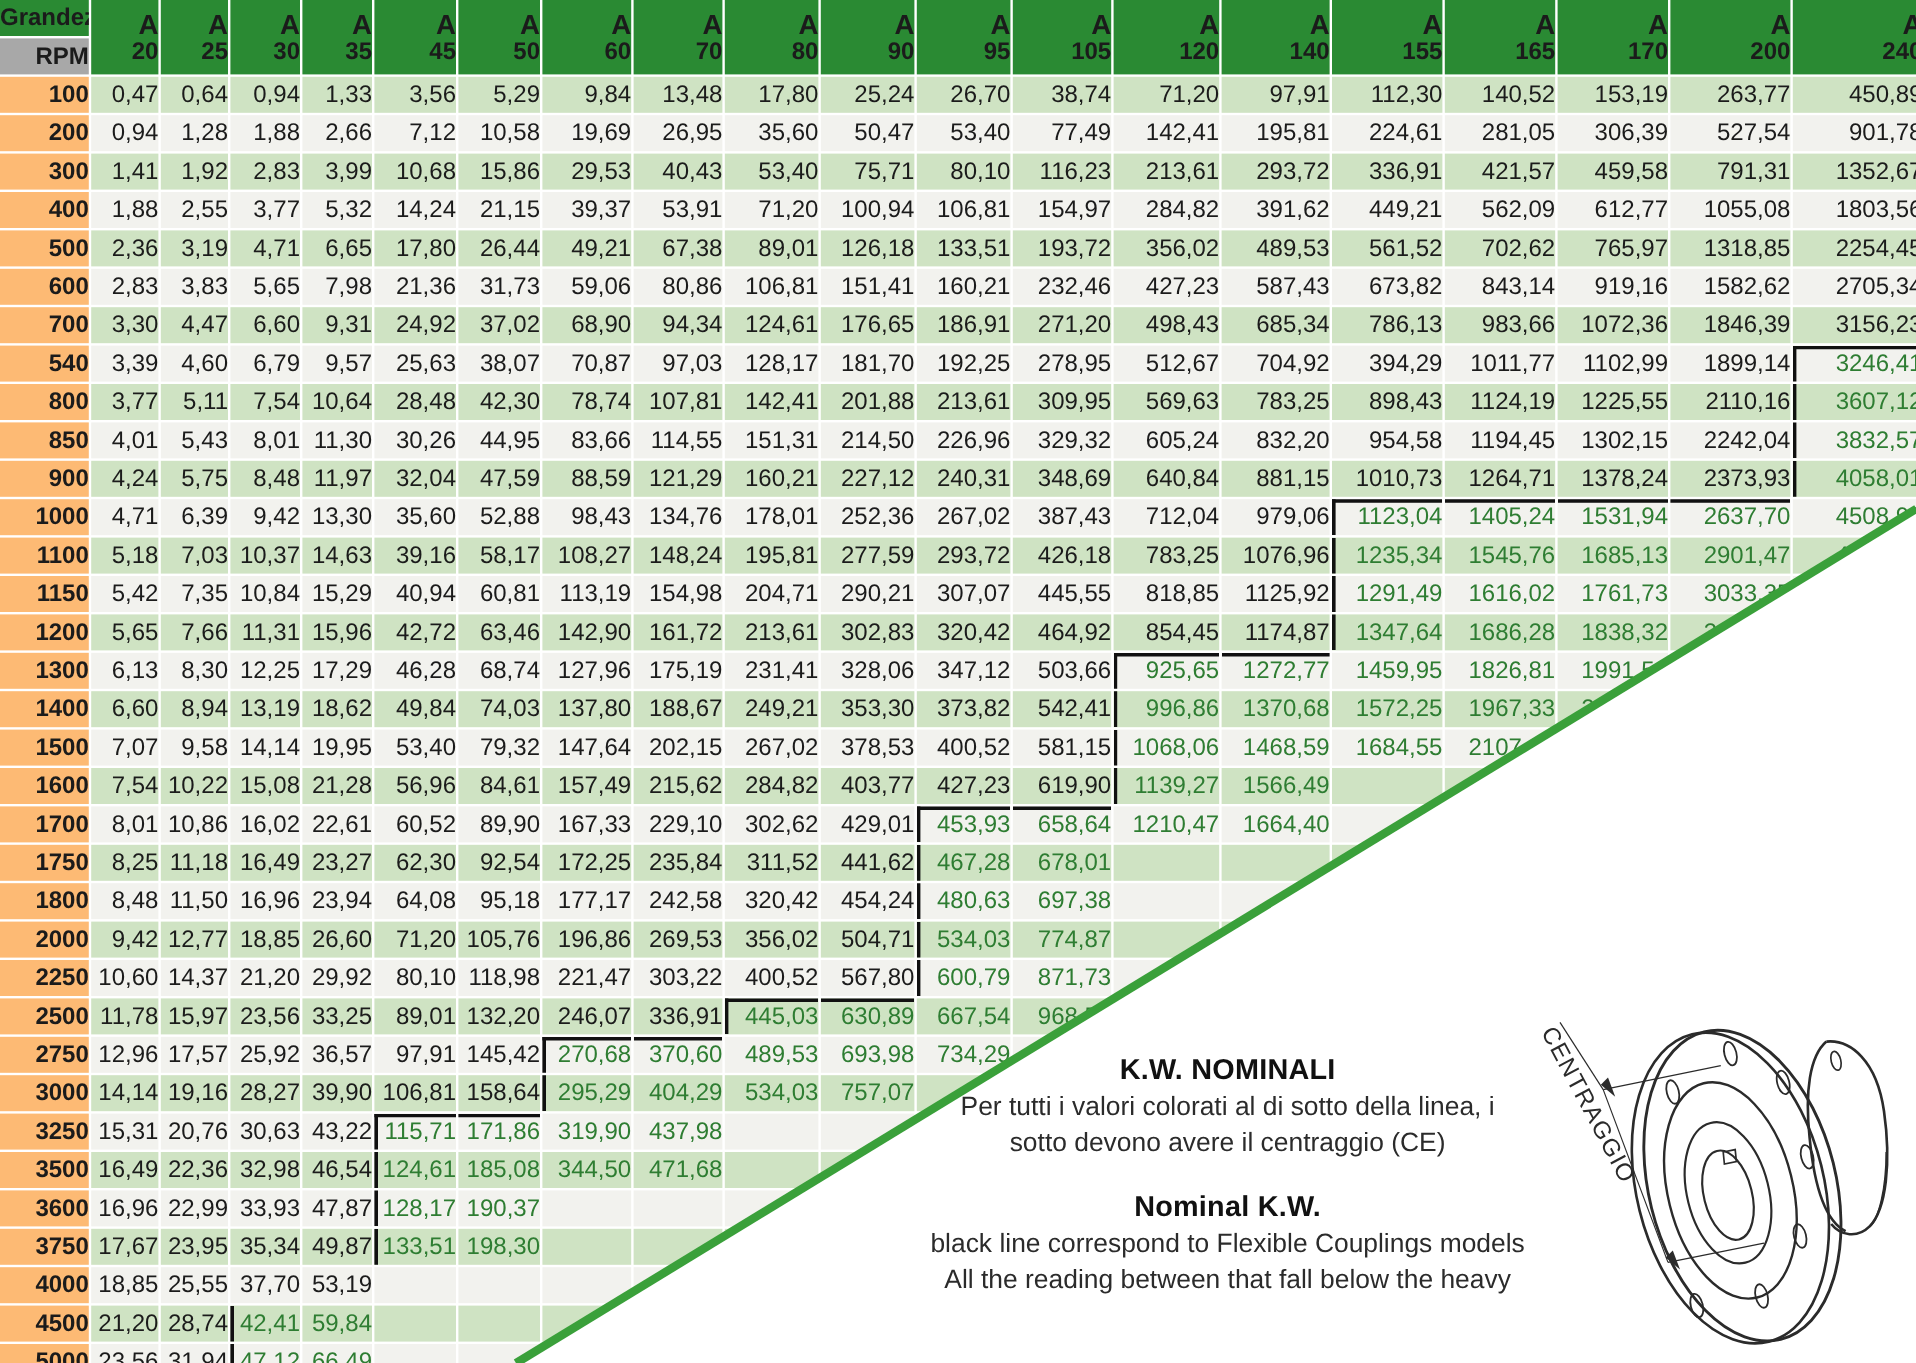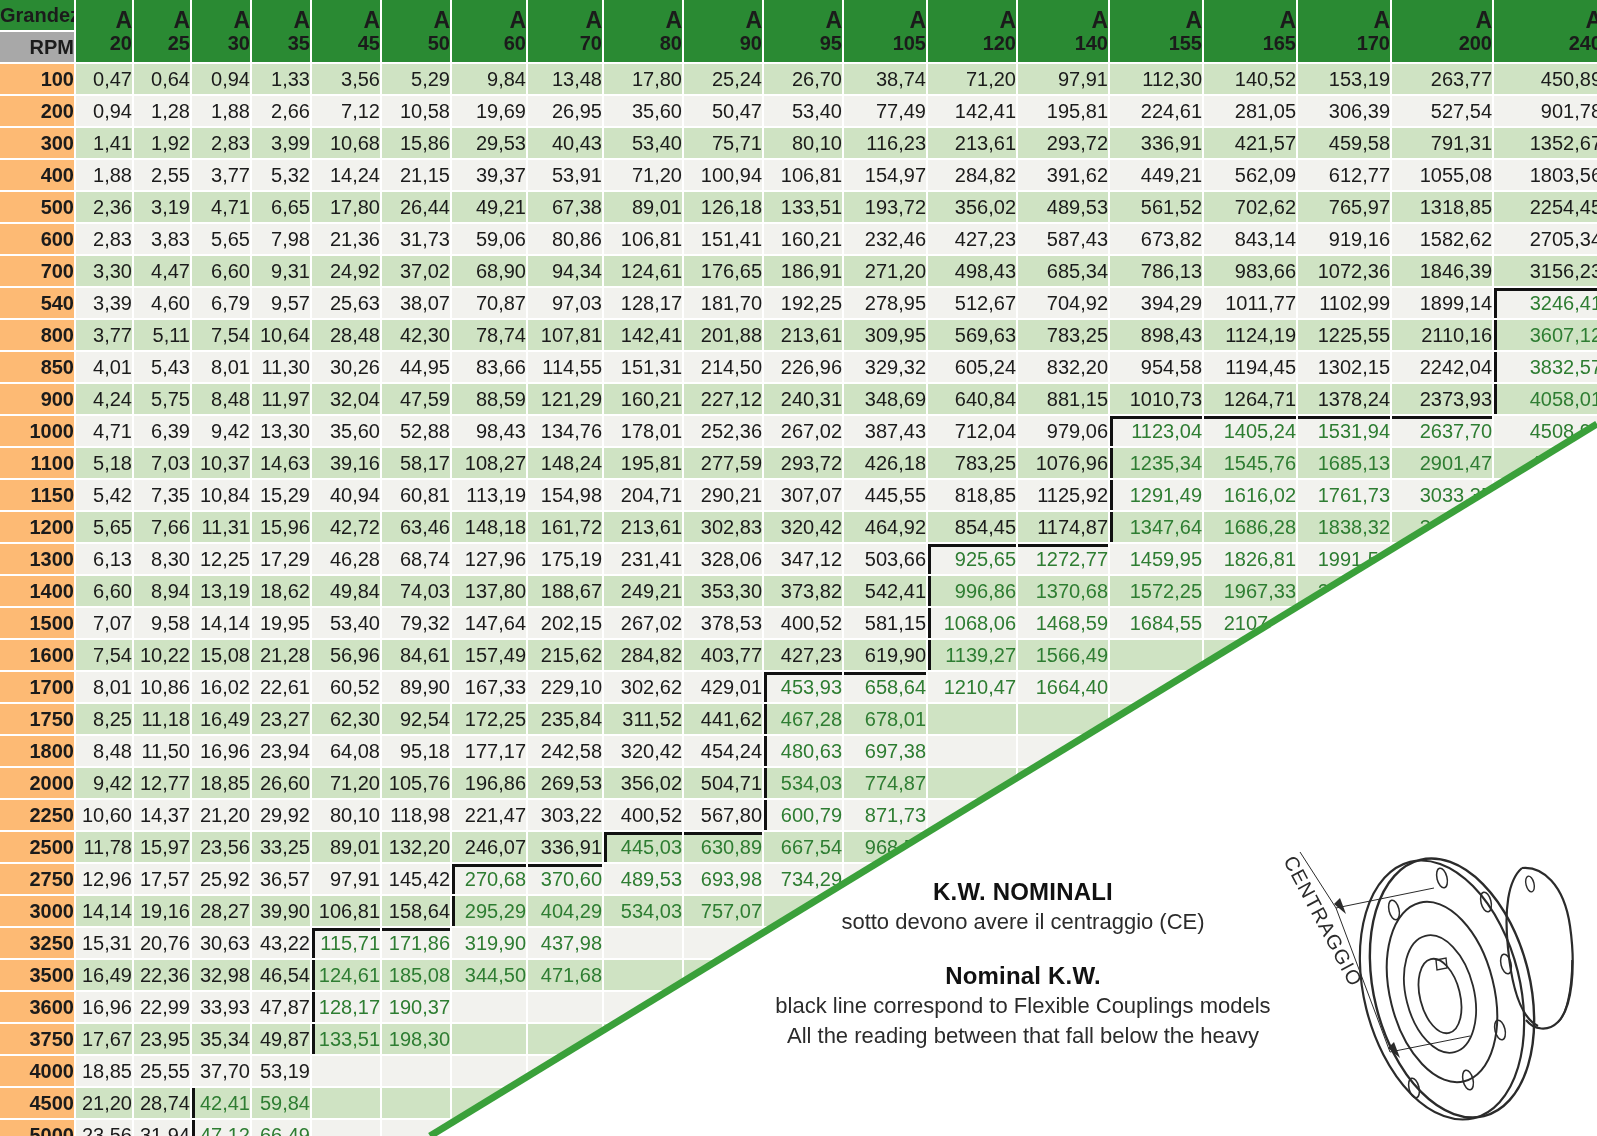--- a/index.html
+++ b/index.html
@@ -516,21 +516,21 @@
           <td class="d empty below"></td>
         </tr>
         <tr class="alt">
           <td class="rpm">1200</td>
           <td class="d">5,65</td>
           <td class="d">7,66</td>
           <td class="d">11,31</td>
           <td class="d">15,96</td>
           <td class="d">42,72</td>
           <td class="d">63,46</td>
-          <td class="d">148,18</td>
+          <td class="d">142,90</td>
           <td class="d">161,72</td>
           <td class="d">213,61</td>
           <td class="d">302,83</td>
           <td class="d">320,42</td>
           <td class="d">464,92</td>
           <td class="d">854,45</td>
           <td class="d">1174,87</td>
           <td class="d below bl">1347,64</td>
           <td class="d below">1686,28</td>
           <td class="d below">1838,32</td>
@@ -960,20 +960,21 @@
 
   <svg id="mask" viewBox="0 0 1597 1136">
     <polygon points="1597,424 1597,1136 430,1136" fill="#ffffff"></polygon>
   </svg>
   <svg id="diag" viewBox="0 0 1597 1136">
     <line x1="430" y1="1136" x2="1597" y2="424" stroke="#3aa03a" stroke-width="7"></line>
   </svg>
 
   <div id="notes">
     <div class="h">K.W. NOMINALI</div>
+    <div class="p">Per tutti i valori colorati al di sotto della linea, i</div>
     <div class="p">sotto devono avere il centraggio (CE)</div>
     <div class="gap"></div>
     <div class="h">Nominal K.W.</div>
     <div class="p">black line correspond to Flexible Couplings models</div>
     <div class="p">All the reading between that fall below the heavy</div>
   </div>
 
   <div id="centraggio">CENTRAGGIO</div>
 
   <svg id="drawing" viewBox="0 0 307 296">

